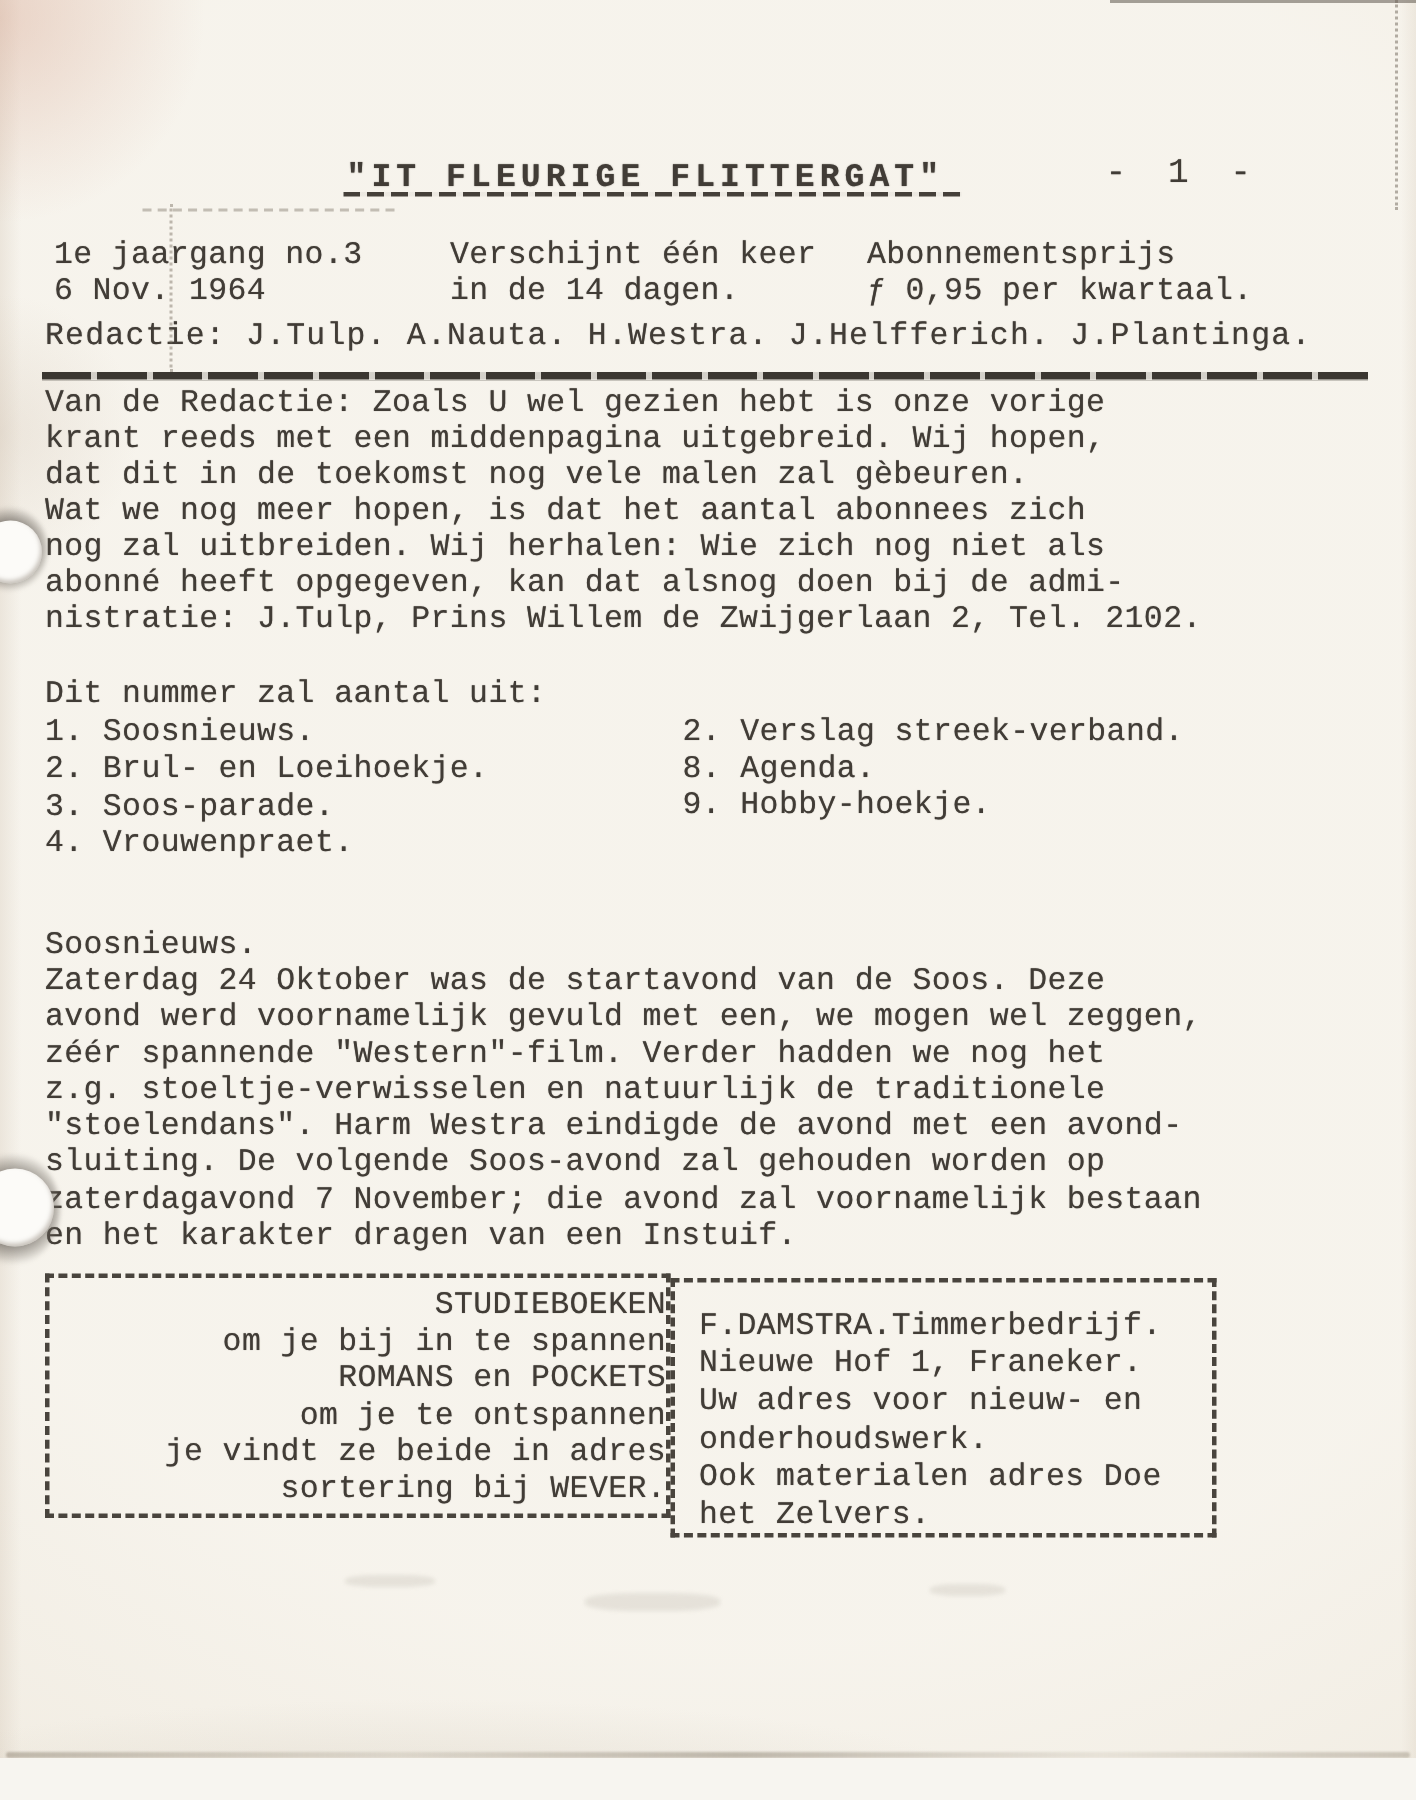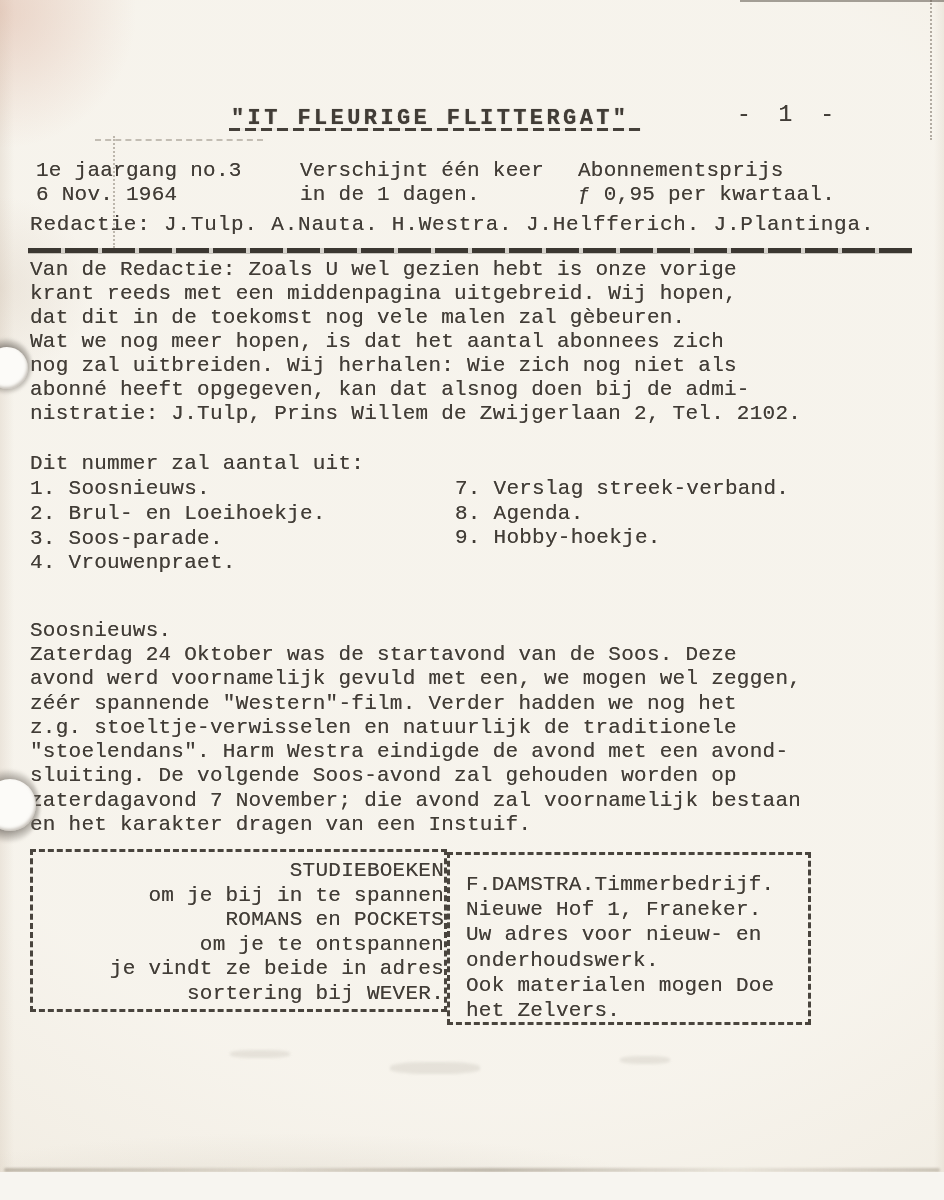--- a/index.html
+++ b/index.html
@@ -73,49 +73,49 @@
 </head>
 <body>
 
 <div class="page">
 
   <div class="txt doc-title">"IT FLEURIGE FLITTERGAT"</div>
   <div class="title-underline"></div>
   <div class="txt page-number">- 1 -</div>
 
   <div class="txt body-size mast-issue"><div>1e jaargang no.3</div><div>6 Nov. 1964</div></div>
-  <div class="txt body-size mast-freq"><div>Verschijnt één keer</div><div>in de 1 dagen.</div></div>
+  <div class="txt body-size mast-freq"><div>Verschijnt één keer</div><div>in de 14 dagen.</div></div>
   <div class="txt body-size mast-price"><div>Abonnementsprijs</div><div>ƒ 0,95 per kwartaal.</div></div>
   <div class="txt editors">Redactie: J.Tulp. A.Nauta. H.Westra. J.Helfferich. J.Plantinga.</div>
 
   <div class="heavy-rule"></div>
 
   <div class="txt body-size editorial lines"><div>Van de Redactie: Zoals U wel gezien hebt is onze vorige</div><div>krant reeds met een middenpagina uitgebreid. Wij hopen,</div><div>dat dit in de toekomst nog vele malen zal gèbeuren.</div><div>Wat we nog meer hopen, is dat het aantal abonnees zich</div><div>nog zal uitbreiden. Wij herhalen: Wie zich nog niet als</div><div>abonné heeft opgegeven, kan dat alsnog doen bij de admi-</div><div>nistratie: J.Tulp, Prins Willem de Zwijgerlaan 2, Tel. 2102.</div></div>
 
   <div class="txt body-size contents-heading">Dit nummer zal aantal uit:</div>
   <div class="txt body-size contents-left lines"><div>1. Soosnieuws.</div><div>2. Brul- en Loeihoekje.</div><div>3. Soos-parade.</div><div>4. Vrouwenpraet.</div></div>
-  <div class="txt body-size contents-right lines"><div>7. Verslag streek-verband.</div><div>8. Agenda.</div><div>9. Hobby-hoekje.</div></div>
+  <div class="txt body-size contents-right lines"><div>2. Verslag streek-verband.</div><div>8. Agenda.</div><div>9. Hobby-hoekje.</div></div>
 
   <div class="txt body-size soos-heading">Soosnieuws.</div>
   <div class="txt body-size soos-par lines"><div>Zaterdag 24 Oktober was de startavond van de Soos. Deze</div><div>avond werd voornamelijk gevuld met een, we mogen wel zeggen,</div><div>zéér spannende "Western"-film. Verder hadden we nog het</div><div>z.g. stoeltje-verwisselen en natuurlijk de traditionele</div><div>"stoelendans". Harm Westra eindigde de avond met een avond-</div><div>sluiting. De volgende Soos-avond zal gehouden worden op</div><div>zaterdagavond 7 November; die avond zal voornamelijk bestaan</div><div>en het karakter dragen van een Instuif.</div></div>
 
   <div class="ad-box ad-left body-size lines">
       <div>STUDIEBOEKEN</div>
       <div>       om je bij in te spannen</div>
       <div>ROMANS en POCKETS</div>
       <div>       om je te ontspannen</div>
       <div>je vindt ze beide in adres</div>
       <div>sortering bij WEVER.</div>
     </div>
   <div class="ad-box ad-right body-size lines">
       <div>F.DAMSTRA.Timmerbedrijf.</div>
       <div>Nieuwe Hof 1, Franeker.</div>
       <div>Uw adres voor nieuw- en</div>
       <div>onderhoudswerk.</div>
-      <div>Ook materialen mogen Doe</div>
+      <div>Ook materialen adres Doe</div>
       <div>het Zelvers.</div>
     </div>
 
   <div class="punch-shadow ps1"></div>
   <div class="punch p1"></div>
   <div class="punch-shadow ps2"></div>
   <div class="punch p2"></div>
   <div class="pencil-v"></div>
   <div class="pencil-h"></div>
   <div class="crease-top"></div>

